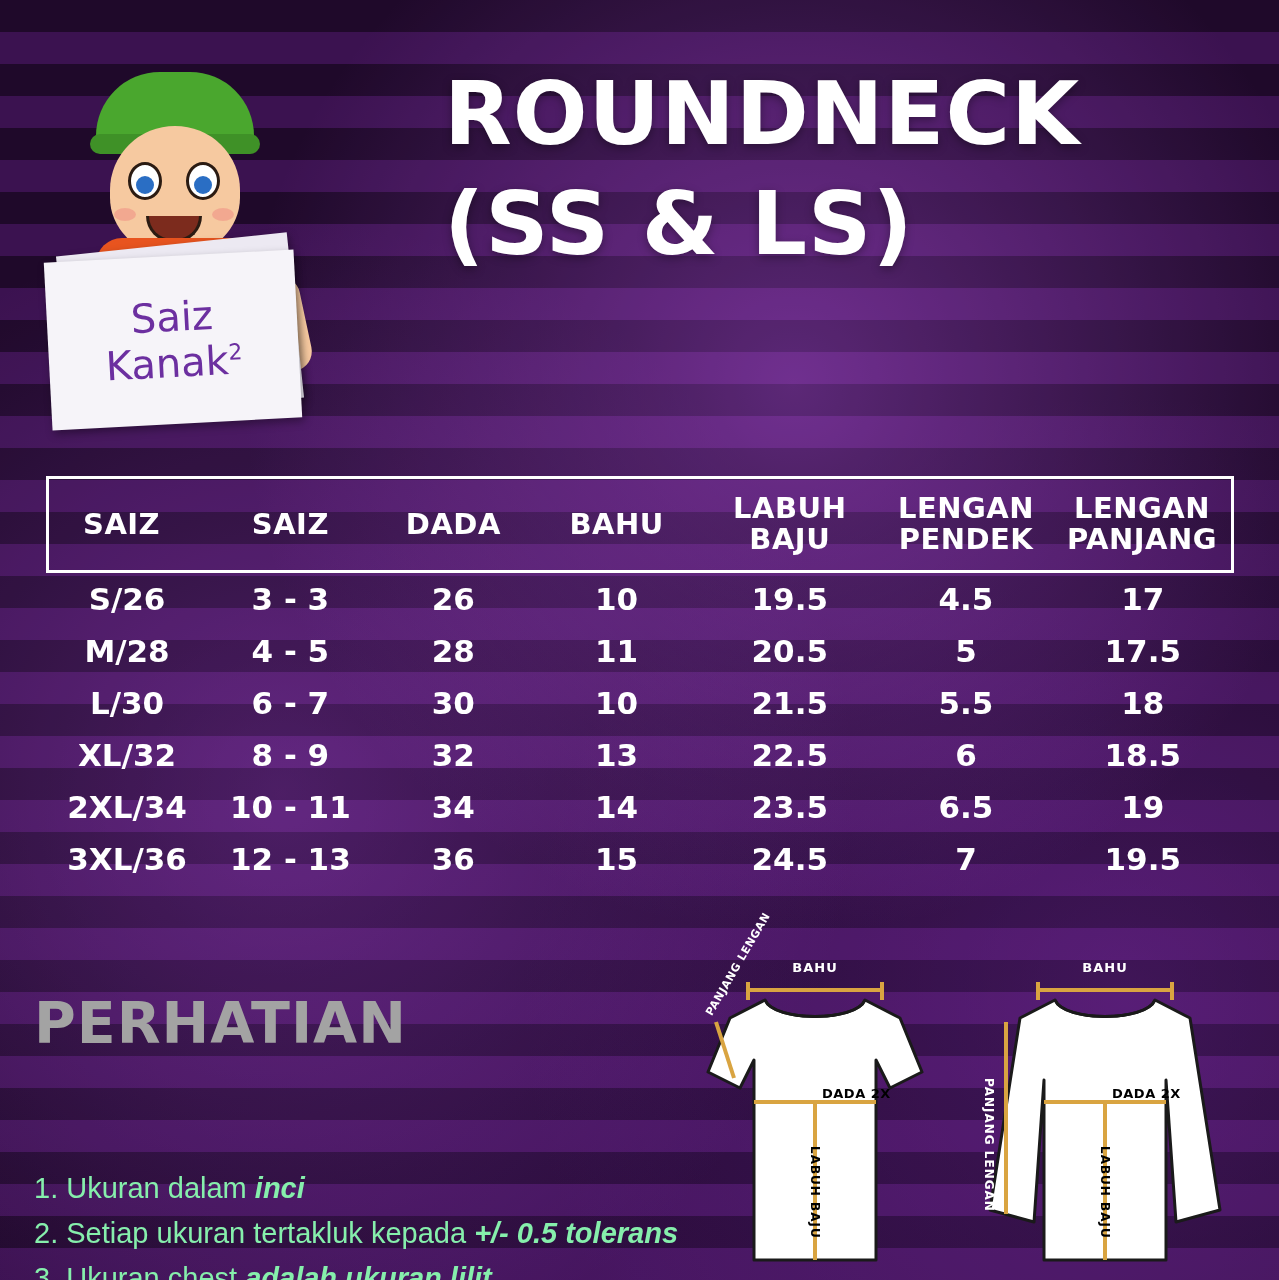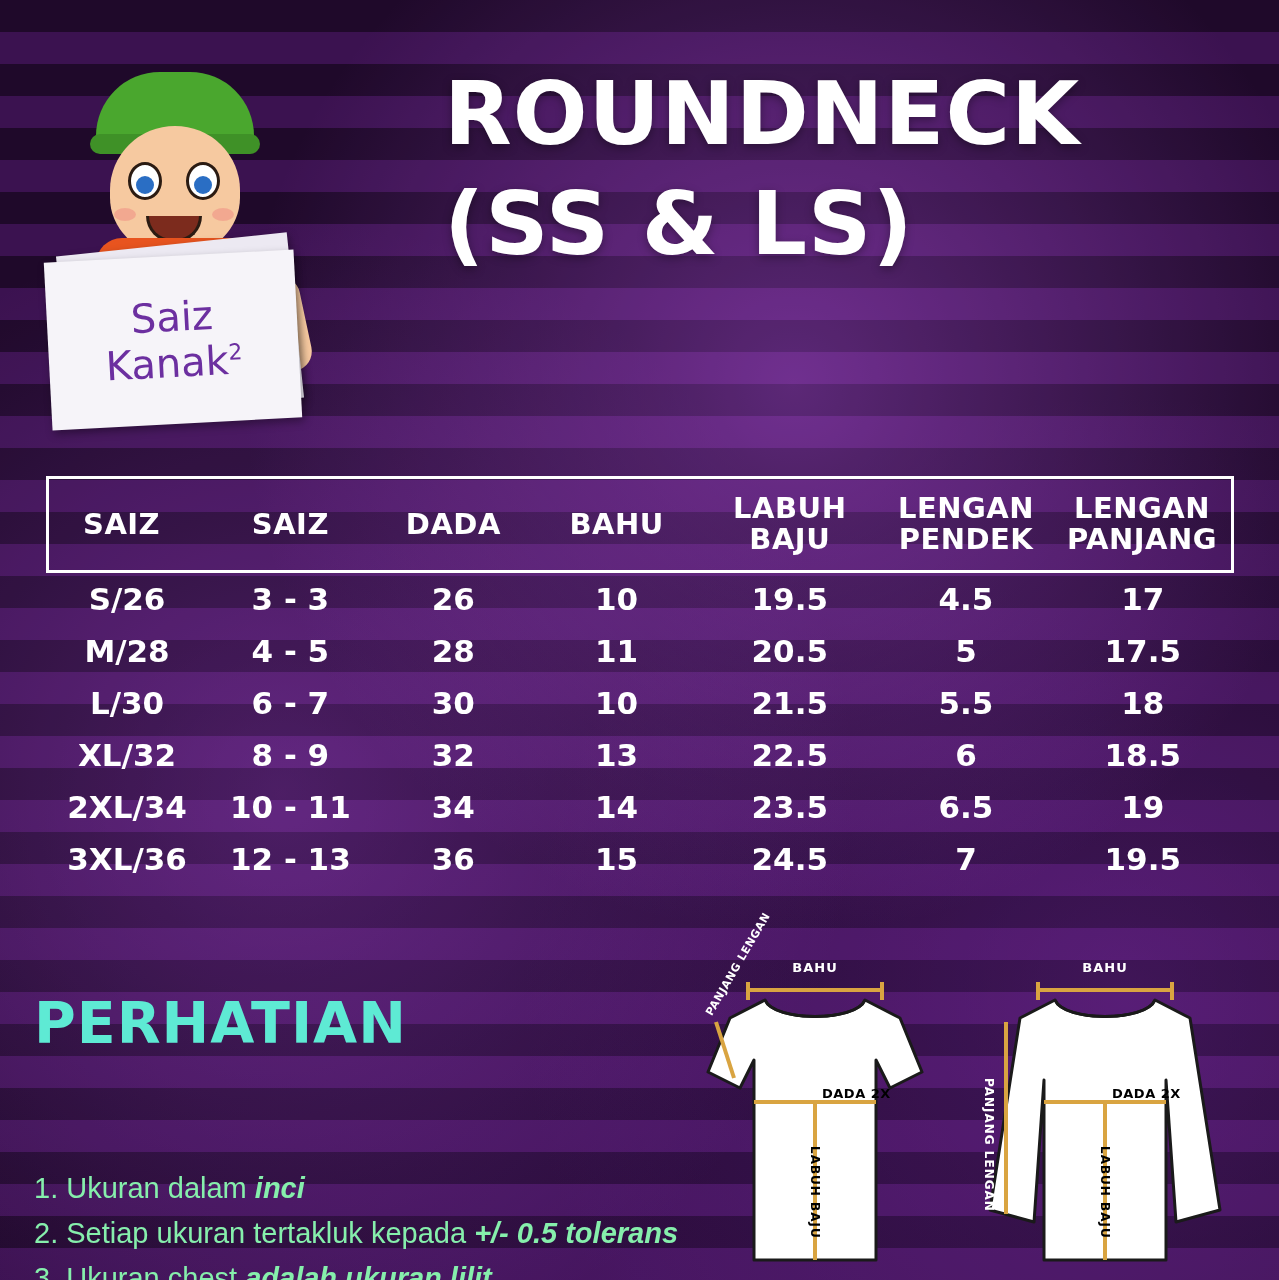--- a/index.html
+++ b/index.html
@@ -135,21 +135,21 @@
   .col-umur { width: 170px; }
   .col-dada { width: 160px; }
   .col-bahu { width: 170px; }
   .col-labuh { width: 180px; }
   .col-lp { width: 175px; }
   .col-lpj { width: 180px; }
 
   
   .notice { position: absolute; left: 34px; top: 990px; width: 700px; }
   .notice h2 {
-    color: #5eead4;
+    color: #a3a3a3;
     font-family: "DejaVu Sans", sans-serif;
     font-weight: 700;
     font-size: 57px;
     letter-spacing: 1px;
   }
   .notice ol { list-style: none; margin-top: 110px; }
   .notice li {
     color: #86efac;
     font-size: 29px;
     line-height: 1.55;

